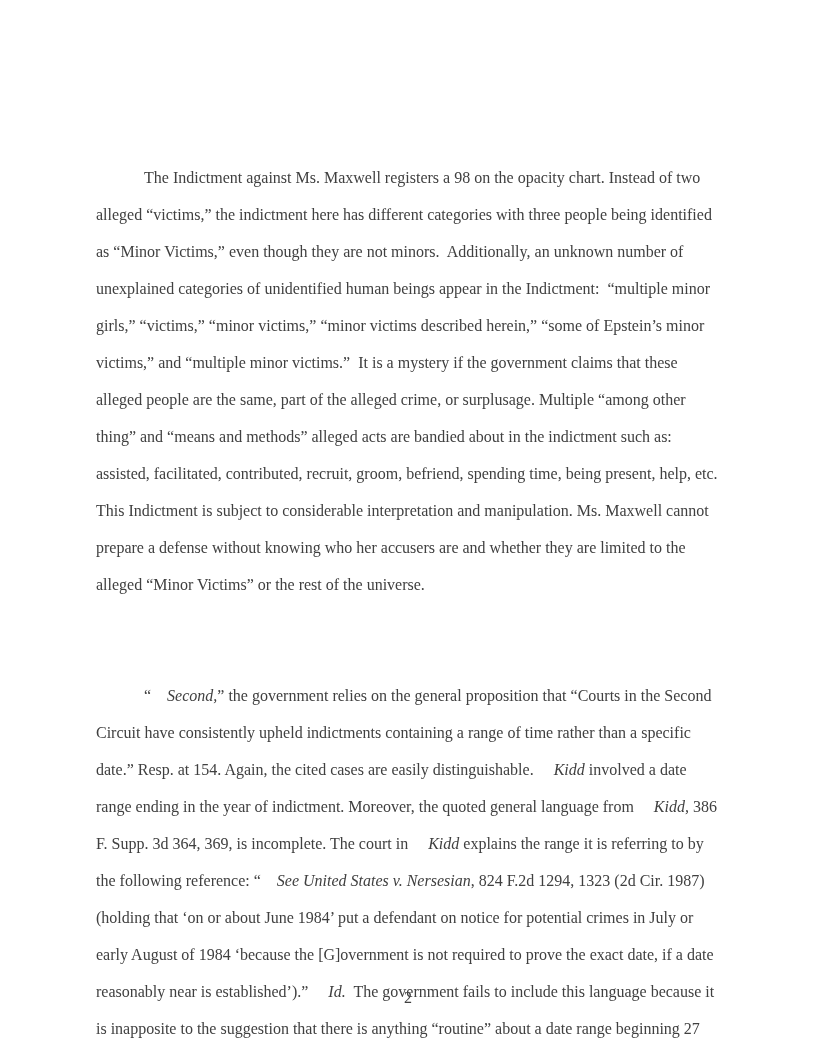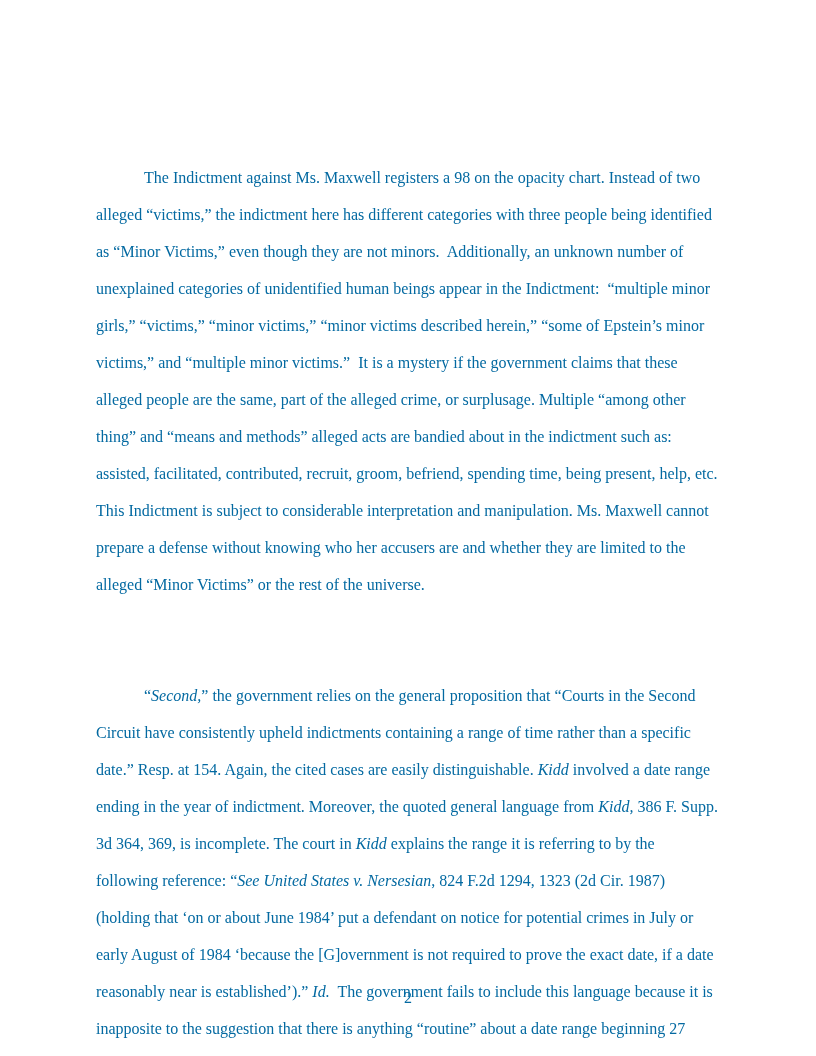--- a/index.html
+++ b/index.html
@@ -7,39 +7,40 @@
     padding: 0;
     background: #ffffff;
   }
   .page {
     position: relative;
     width: 816px;
     height: 1056px;
     background: #ffffff;
     overflow: hidden;
     font-family: "Liberation Serif", serif;
-    color: #0369a1;
+    color: #404040;
   }
   .content {
     position: absolute;
     left: 96px;
     top: 85px;
     width: 624px;
     font-size: 16px;
     line-height: 37px;
     text-align: left;
     white-space: pre-wrap;
   }
   .content p {
     margin: 0;
     padding: 0;
     text-indent: 48px;
   }
   .italic {
     font-style: italic;
+    margin-left: 16px;
   }
   .footer {
     position: absolute;
     top: 989px;
     left: 0;
     width: 816px;
     text-align: center;
     font-size: 16px;
     line-height: 18px;
   }

